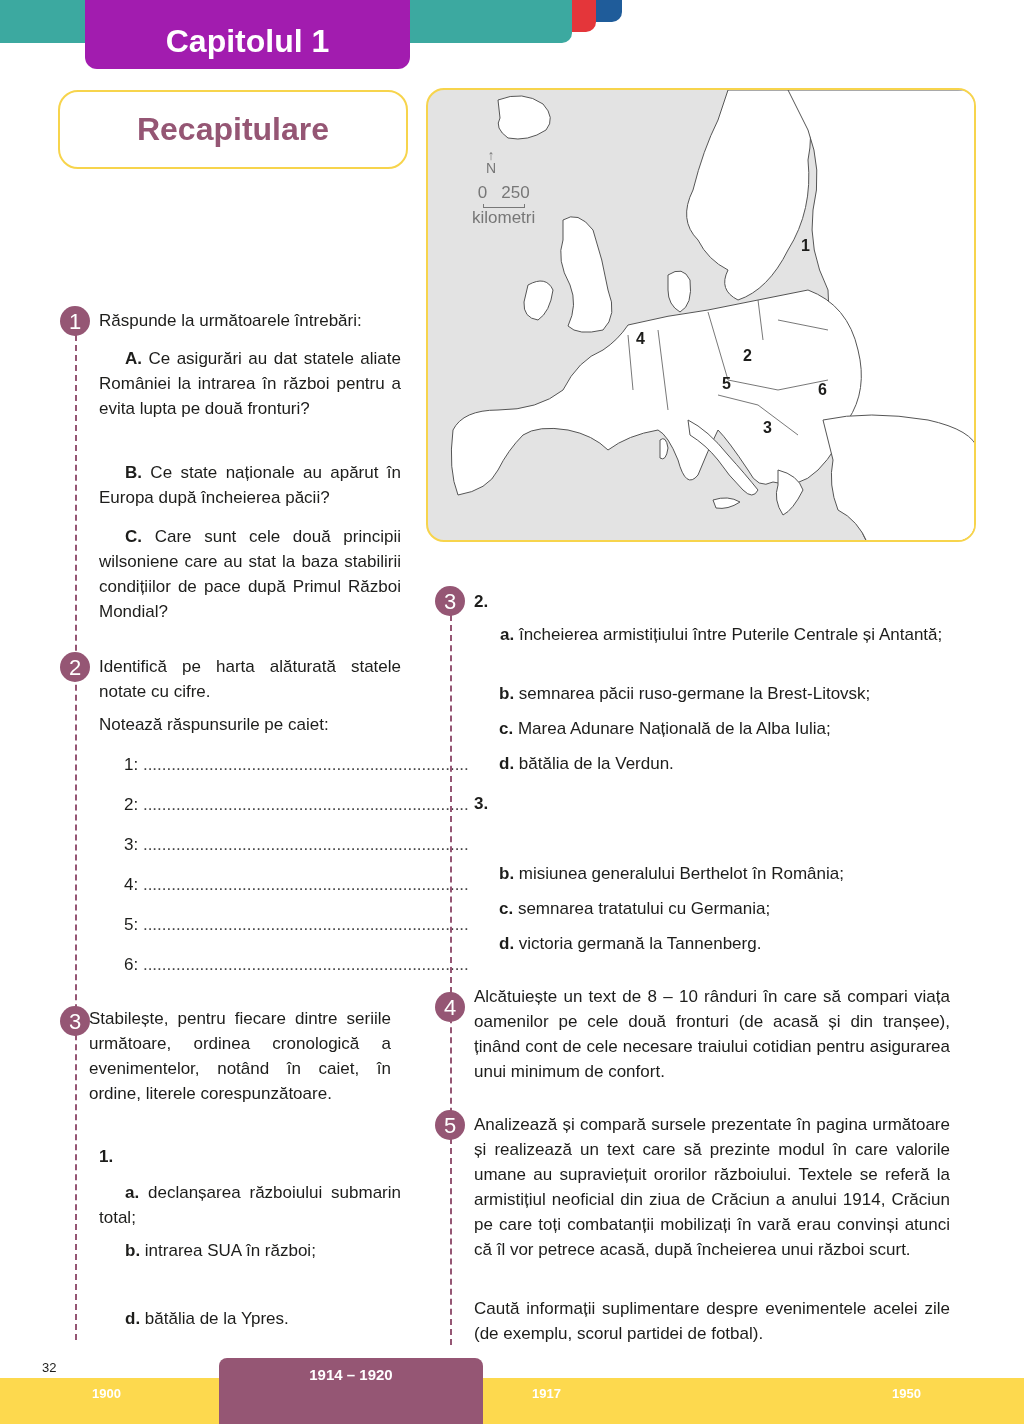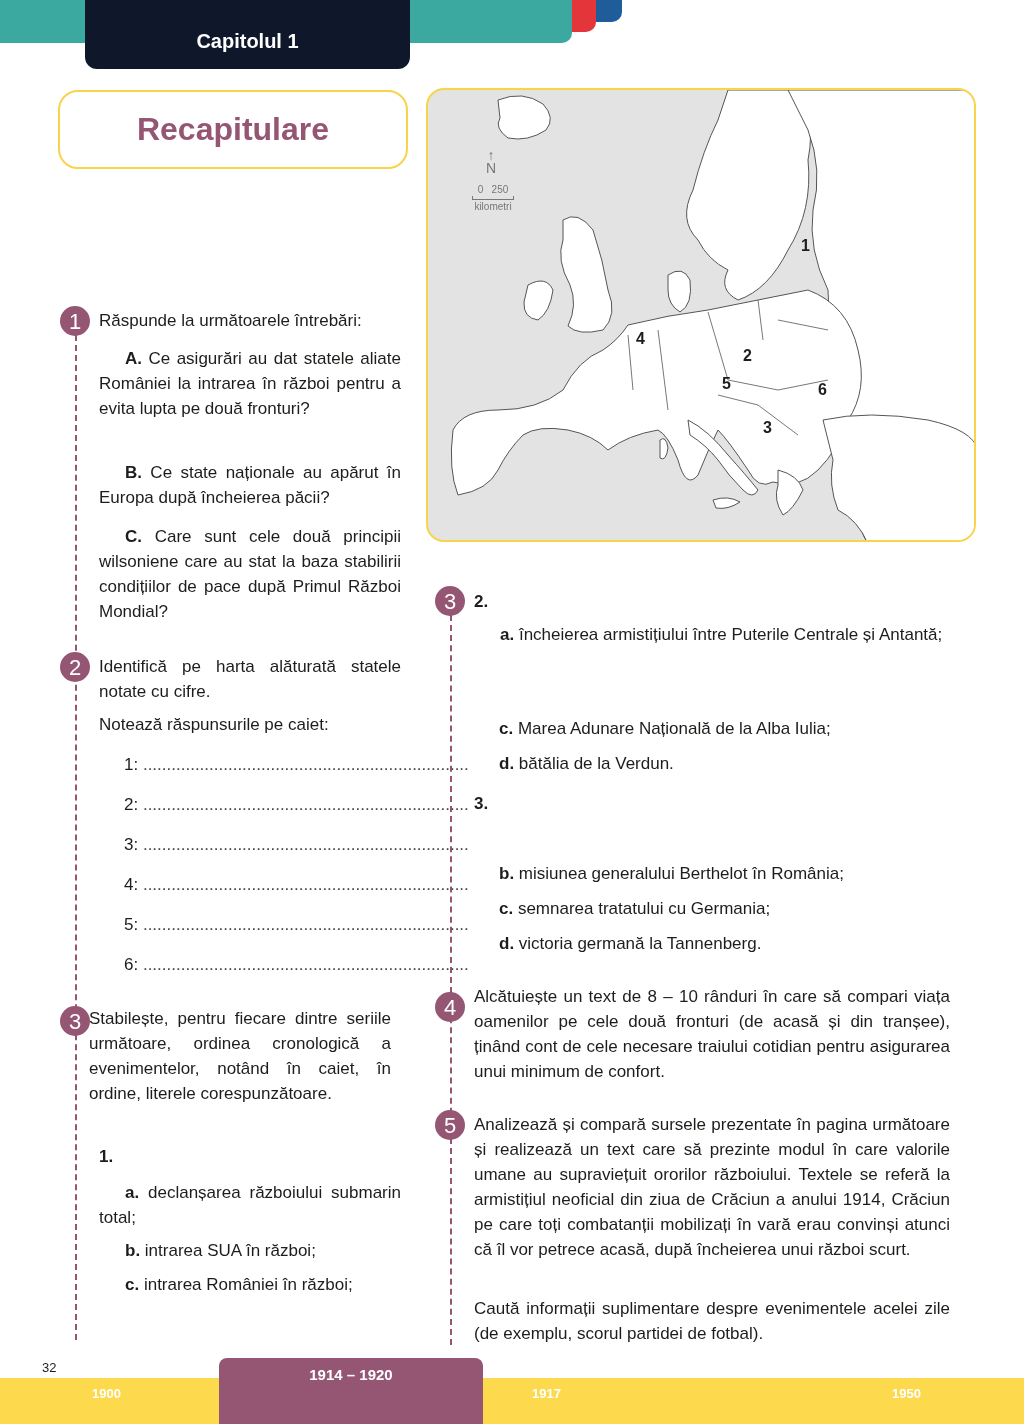--- a/index.html
+++ b/index.html
@@ -3,31 +3,31 @@
 <meta charset="utf-8">
 <style>
   * { box-sizing: border-box; margin: 0; padding: 0; }
   html, body { width: 1024px; height: 1424px; background: #ffffff; overflow: hidden; }
   body { position: relative; font-family: "Liberation Sans", "DejaVu Sans", sans-serif; color: #1d1d1b; }
 
   
   .band-blue { position: absolute; left: 0; top: 0; width: 622px; height: 22px; background: #1f5c9a; border-bottom-right-radius: 10px; }
   .band-red  { position: absolute; left: 0; top: 0; width: 596px; height: 32px; background: #e4363a; border-bottom-right-radius: 10px; }
   .band-teal { position: absolute; left: 0; top: 0; width: 572px; height: 43px; background: #3ca9a0; border-bottom-right-radius: 10px; }
-  .chapter-tab { position: absolute; left: 85px; top: 0; width: 325px; height: 69px; background: #0f172a; border-bottom-left-radius: 12px; border-bottom-right-radius: 12px; color: #fff; font-weight: bold; font-size: 20px; display: flex; align-items: center; justify-content: center; padding-top: 14px; }
+  .chapter-tab { position: absolute; left: 85px; top: 0; width: 325px; height: 69px; background: #a21caf; border-bottom-left-radius: 12px; border-bottom-right-radius: 12px; color: #fff; font-weight: bold; font-size: 32px; display: flex; align-items: center; justify-content: center; padding-top: 14px; }
 
   
   .title-box { position: absolute; left: 58px; top: 90px; width: 350px; height: 79px; border: 2px solid #f7d44c; border-radius: 20px; display: flex; align-items: center; justify-content: center; color: #955674; font-weight: bold; font-size: 32px; }
 
   
   .map-box { position: absolute; left: 426px; top: 88px; width: 550px; height: 454px; border: 2.5px solid #f7d44c; border-radius: 18px; background: #e3e3e3; overflow: hidden; }
   .map-box svg { position: absolute; left: 0; top: 0; }
   .map-label { position: absolute; font-weight: bold; font-size: 16px; color: #1d1d1b; }
   .compass { position: absolute; left: 58px; top: 60px; font-size: 14px; color: #777; }
-  .scale { position: absolute; left: 44px; top: 94px; font-size: 10px; color: #777; text-align: center; line-height: 1.1; }
+  .scale { position: absolute; left: 44px; top: 94px; font-size: 17px; color: #777; text-align: center; line-height: 1.1; }
   .scale .bar { width: 42px; height: 4px; border-left: 1px solid #777; border-right: 1px solid #777; border-bottom: 1.5px solid #777; margin: 1px auto; }
 
   
   .col { position: absolute; font-size: 17px; line-height: 25px; color: #1d1d1b; }
   .dash-line { position: absolute; width: 0; border-left: 2px dashed #955674; }
   .badge { position: absolute; width: 30px; height: 30px; border-radius: 50%; background: #955674; color: #fff; font-size: 22px; display: flex; align-items: center; justify-content: center; }
   .p { position: absolute; text-align: justify; }
   .p b { font-weight: bold; }
   .indent { text-indent: 26px; }
   .dots-row { position: absolute; font-size: 17px; white-space: nowrap; }
@@ -135,31 +135,32 @@
   <div class="dots-row" style="left:124px;top:912px;"><span>5:</span> <span class="dots">.....................................................................</span></div>
   <div class="dots-row" style="left:124px;top:952px;"><span>6:</span> <span class="dots">.....................................................................</span></div>
 
   <div class="badge" style="left:60px;top:1006px;">
       <span>3</span>
     </div>
   <div class="p" style="left:89px;top:1006px;width:302px;">Stabilește, pentru fiecare dintre seriile următoare, ordinea cronologică a evenimentelor, notând în caiet, în ordine, literele corespunzătoare.</div>
   <div class="p" style="left:99px;top:1144px;width:302px;font-weight:bold;">1.</div>
   <div class="p indent" style="left:99px;top:1180px;width:302px;"><b>a.</b><span> declanșarea războiului submarin total;</span></div>
   <div class="p" style="left:125px;top:1238px;width:280px;"><b>b.</b><span> intrarea SUA în război;</span></div>
-  <div class="p" style="left:125px;top:1272px;width:280px;"><b>c.</b><span> intrarea României în război;</span></div>
+  <div class="p" style="left:125px;top:1306px;width:280px;"><b>d.</b><span> bătălia de la Ypres.</span></div>
 </div>
 
 <div class="col" style="left:0;top:0;width:1024px;height:1424px;">
   <div class="dash-line" style="left:450px;top:615px;height:730px;"></div>
 
   <div class="badge" style="left:435px;top:586px;">
       <span>3</span>
     </div>
   <div class="p" style="left:474px;top:589px;width:480px;font-weight:bold;">2.</div>
   <div class="p indent" style="left:474px;top:622px;width:476px;text-align:left;"><b>a.</b><span> încheierea armistițiului între Puterile Centrale și Antantă;</span></div>
+  <div class="p" style="left:499px;top:681px;width:460px;"><b>b.</b><span> semnarea păcii ruso-germane la Brest-Litovsk;</span></div>
   <div class="p" style="left:499px;top:716px;width:460px;"><b>c.</b><span> Marea Adunare Națională de la Alba Iulia;</span></div>
   <div class="p" style="left:499px;top:751px;width:460px;"><b>d.</b><span> bătălia de la Verdun.</span></div>
 
   <div class="p" style="left:474px;top:791px;width:480px;font-weight:bold;">3.</div>
   <div class="p" style="left:499px;top:861px;width:460px;"><b>b.</b><span> misiunea generalului Berthelot în România;</span></div>
   <div class="p" style="left:499px;top:896px;width:460px;"><b>c.</b><span> semnarea tratatului cu Germania;</span></div>
   <div class="p" style="left:499px;top:931px;width:460px;"><b>d.</b><span> victoria germană la Tannenberg.</span></div>
 
   <div class="badge" style="left:435px;top:992px;">
       <span>4</span>

